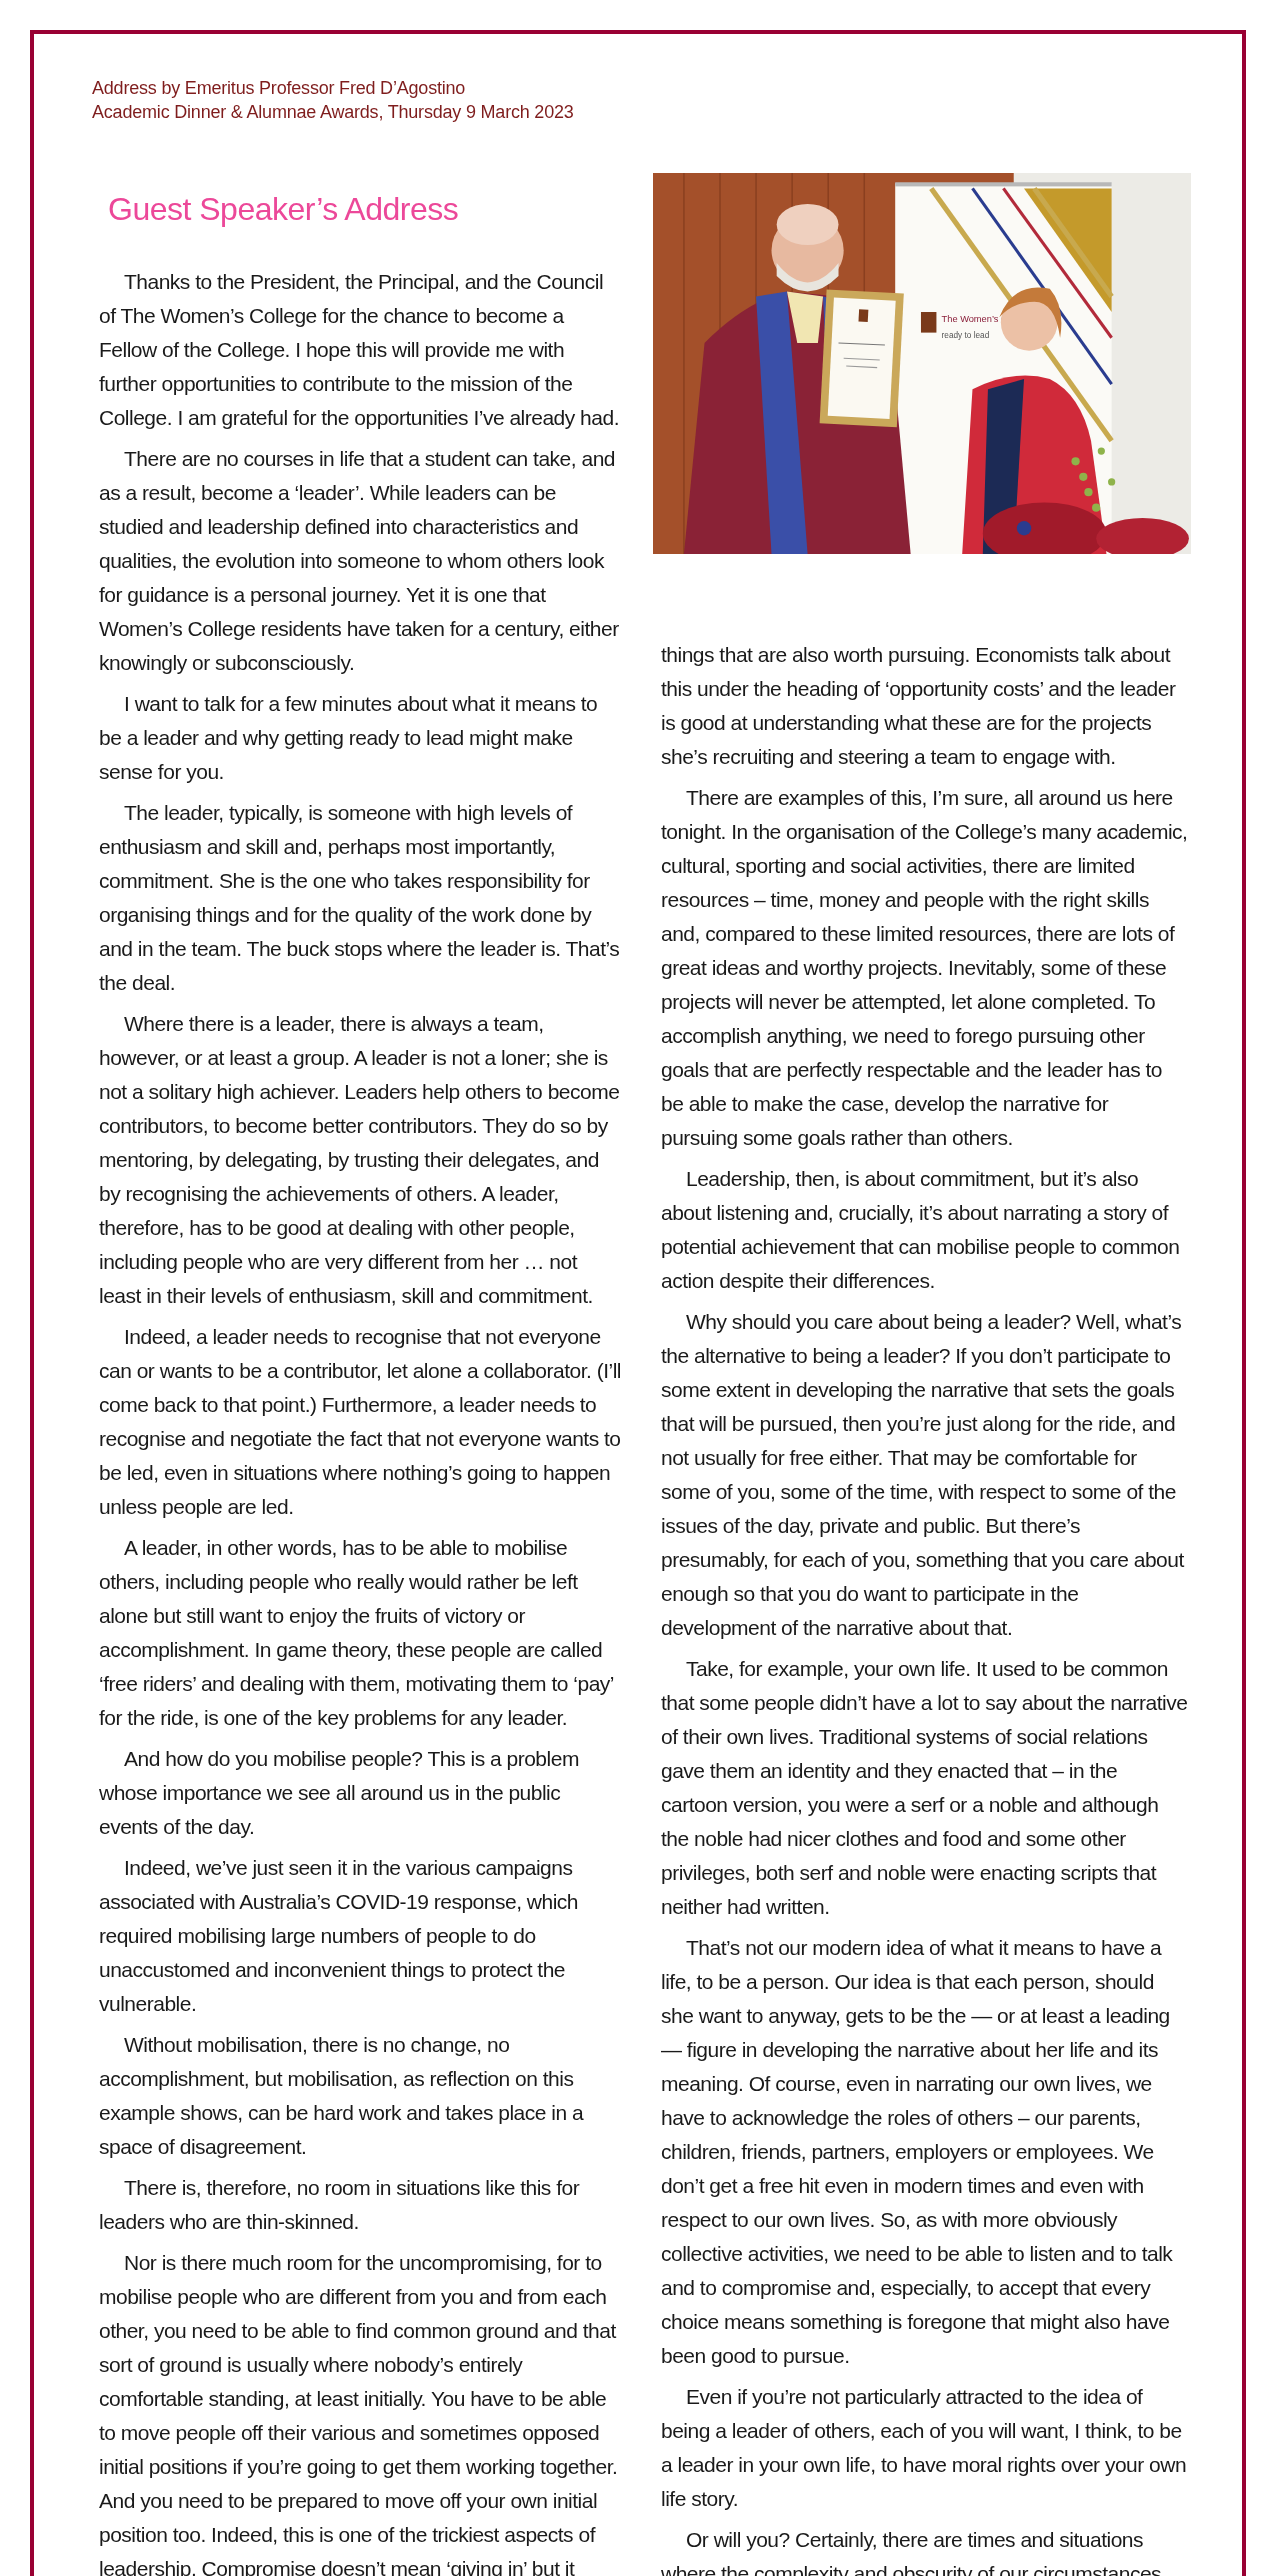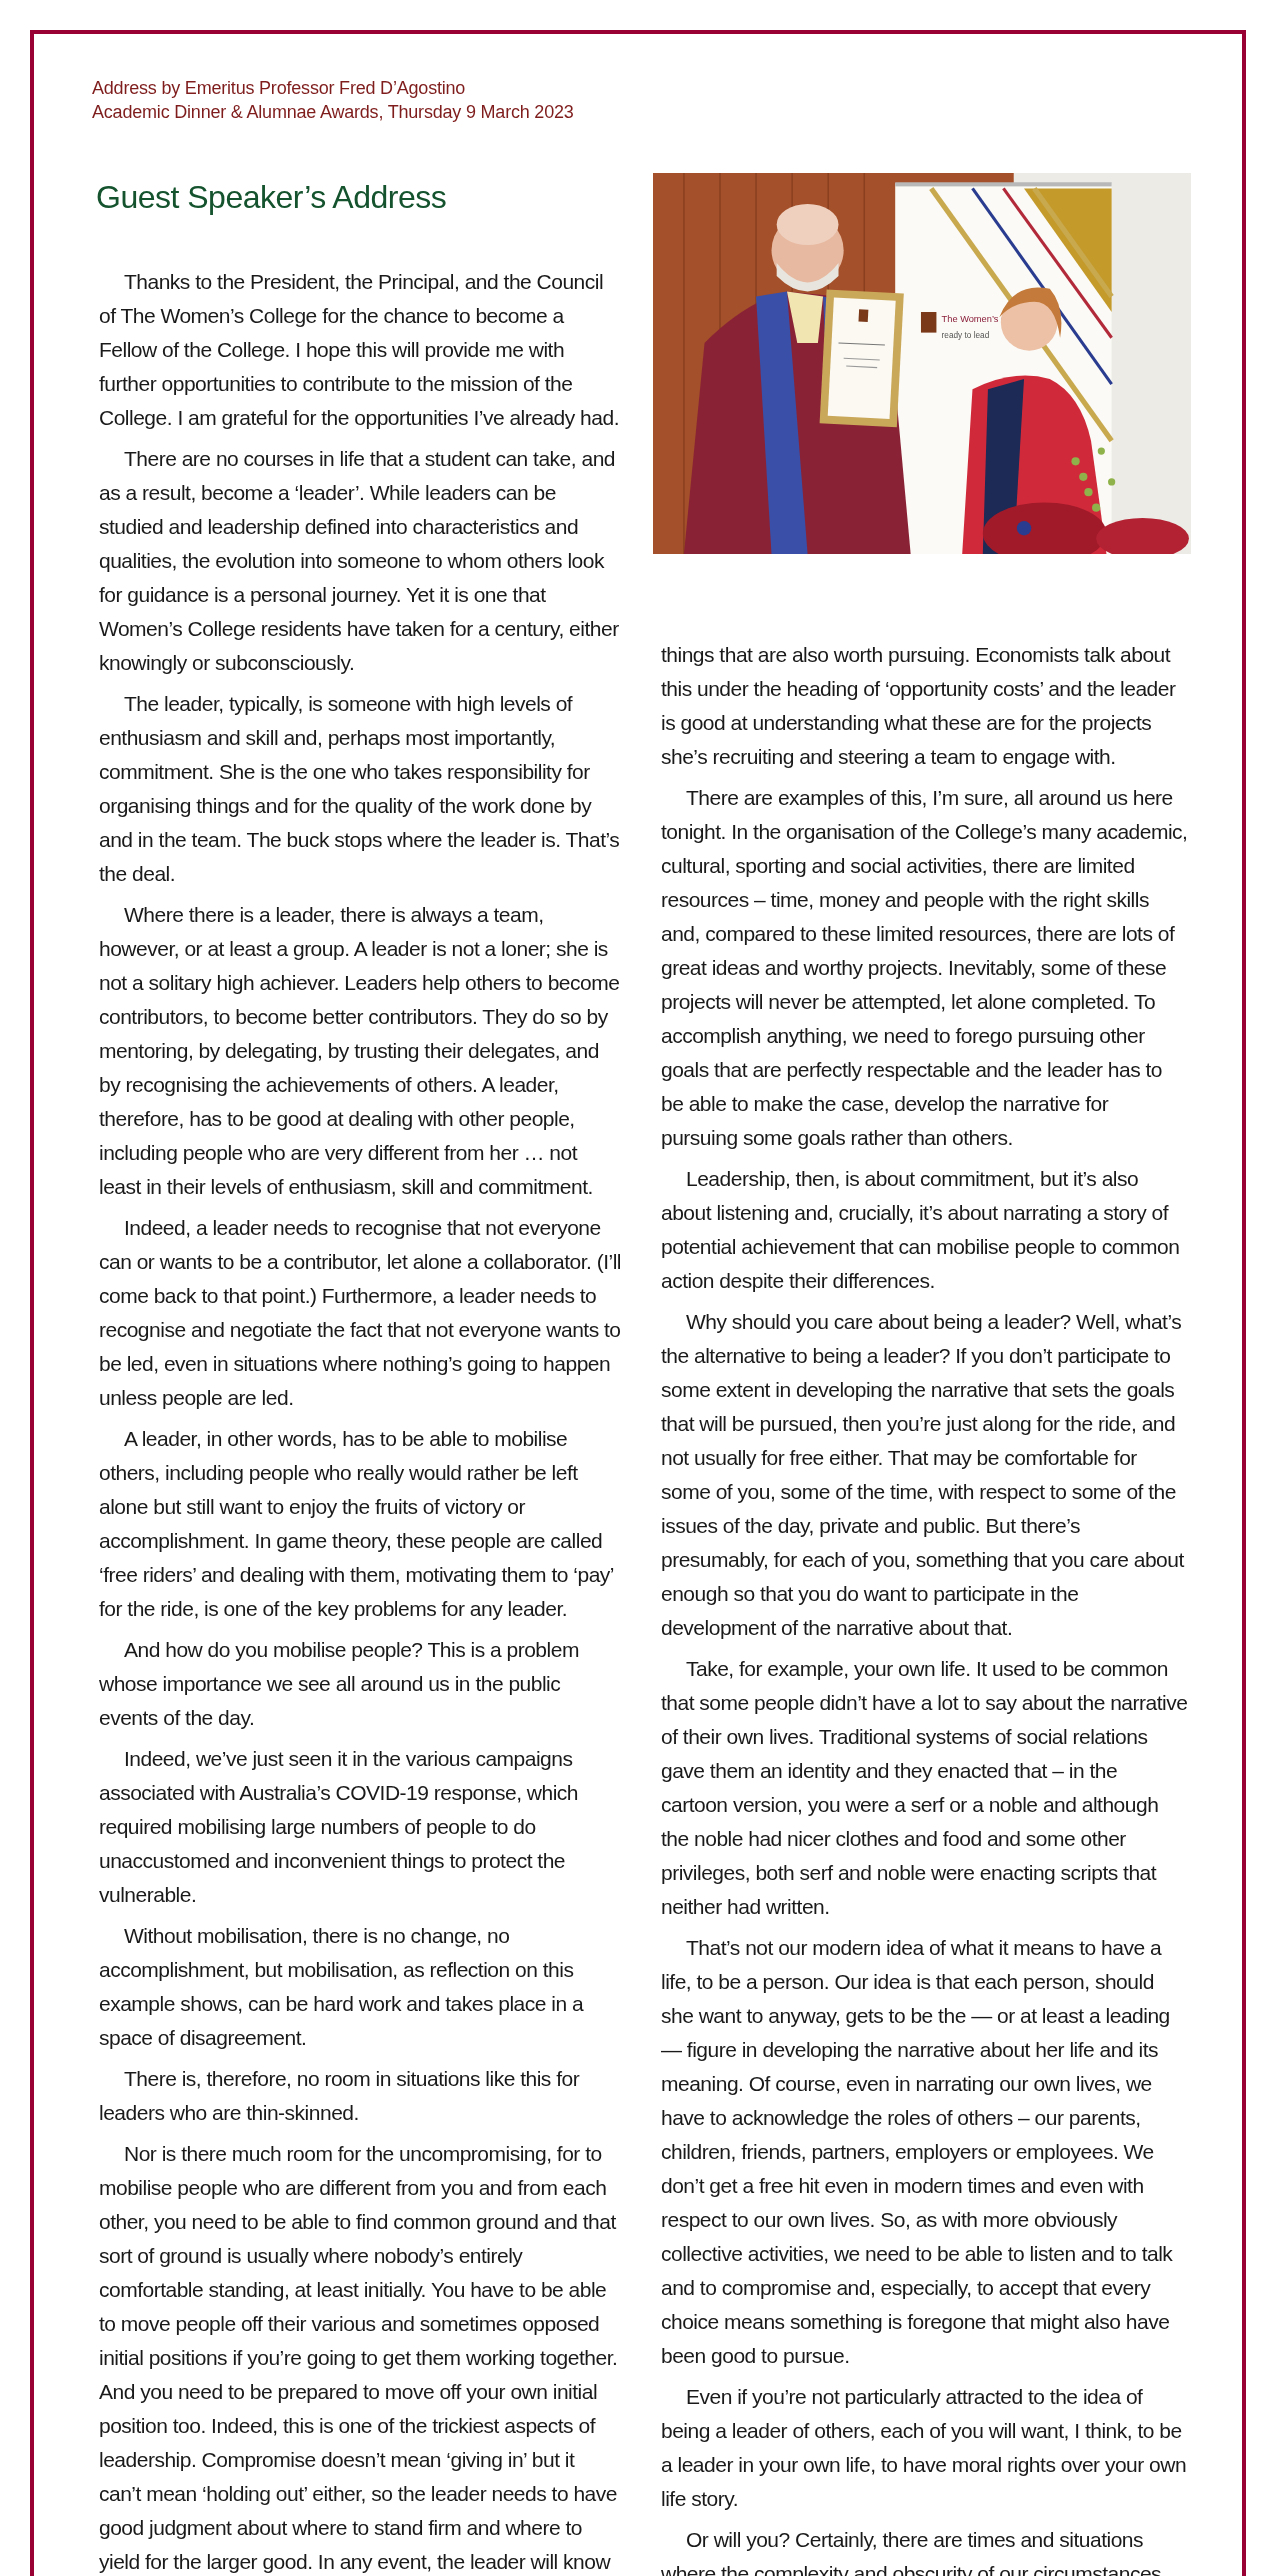--- a/index.html
+++ b/index.html
@@ -9,22 +9,22 @@
     border: 4.1px solid #990033; box-sizing: content-box;
   }
   .header {
     position: absolute; left: 92px; top: 76px; width: 567px;
     font-family: "Liberation Sans", sans-serif; color: #7f1d1d;
     font-size: 18px; line-height: 24px; letter-spacing: -0.2px;
   }
   .header div { white-space: nowrap; }
   .title {
     position: absolute; left: 92px; top: 173px;
-    font-family: "Liberation Sans", sans-serif; color: #14532d;
-    font-size: 32px; line-height: 41px; letter-spacing: -0.5px; font-weight: normal; margin: 4px;
+    font-family: "Liberation Sans", sans-serif; color: #ec4899;
+    font-size: 32px; line-height: 41px; letter-spacing: -0.5px; font-weight: normal; margin: 16px;
   }
   .col {
     position: absolute; font-family: "Liberation Sans", sans-serif; color: #1a1a1a;
     font-size: 21px; line-height: 34px; letter-spacing: -0.5px;
   }
   .col-left { left: 92px; top: 258px; width: 536px; }
   .col-right { left: 654px; top: 631px; width: 541px; }
   .col p { margin: 7px; text-indent: 25px; }
   .col p.italic { }
   .col p.cont { text-indent: 0; }
@@ -112,20 +112,21 @@
           <circle cx="890" cy="600" r="7"></circle>
       </g>
       <circle cx="720" cy="690" r="14" fill="#2a3c8f"></circle>
     </g>
   </svg>
 </div>
 
 <div class="col col-left" id="col-left">
     <p>Thanks to the President, the Principal, and the Council of The Women’s College for the chance to become a Fellow of the College. I hope this will provide me with further opportunities to contribute to the mission of the College. I am grateful for the opportunities I’ve already had.</p>
     <p class="italic">There are no courses in life that a student can take, and as a result, become a ‘leader’. While leaders can be studied and leadership defined into characteristics and qualities, the evolution into someone to whom others look for guidance is a personal journey. Yet it is one that Women’s College residents have taken for a century, either knowingly or subconsciously.</p>
+    <p>I want to talk for a few minutes about what it means to be a leader and why getting ready to lead might make sense for you.</p>
     <p>The leader, typically, is someone with high levels of enthusiasm and skill and, perhaps most importantly, commitment. She is the one who takes responsibility for organising things and for the quality of the work done by and in the team. The buck stops where the leader is. That’s the deal.</p>
     <p>Where there is a leader, there is always a team, however, or at least a group. A leader is not a loner; she is not a solitary high achiever. Leaders help others to become contributors, to become better contributors. They do so by mentoring, by delegating, by trusting their delegates, and by recognising the achievements of others. A leader, therefore, has to be good at dealing with other people, including people who are very different from her … not least in their levels of enthusiasm, skill and commitment.</p>
     <p>Indeed, a leader needs to recognise that not everyone can or wants to be a contributor, let alone a collaborator. (I’ll come back to that point.) Furthermore, a leader needs to recognise and negotiate the fact that not everyone wants to be led, even in situations where nothing’s going to happen unless people are led.</p>
     <p>A leader, in other words, has to be able to mobilise others, including people who really would rather be left alone but still want to enjoy the fruits of victory or accomplishment. In game theory, these people are called ‘free riders’ and dealing with them, motivating them to ‘pay’ for the ride, is one of the key problems for any leader.</p>
     <p>And how do you mobilise people? This is a problem whose importance we see all around us in the public events of the day.</p>
     <p>Indeed, we’ve just seen it in the various campaigns associated with Australia’s COVID-19 response, which required mobilising large numbers of people to do unaccustomed and inconvenient things to protect the vulnerable.</p>
     <p>Without mobilisation, there is no change, no accomplishment, but mobilisation, as reflection on this example shows, can be hard work and takes place in a space of disagreement.</p>
     <p>There is, therefore, no room in situations like this for leaders who are thin-skinned.</p>
     <p>Nor is there much room for the uncompromising, for to mobilise people who are different from you and from each other, you need to be able to find common ground and that sort of ground is usually where nobody’s entirely comfortable standing, at least initially. You have to be able to move people off their various and sometimes opposed initial positions if you’re going to get them working together. And you need to be prepared to move off your own initial position too. Indeed, this is one of the trickiest aspects of leadership. Compromise doesn’t mean ‘giving in’ but it can’t mean ‘holding out’ either, so the leader needs to have good judgment about where to stand firm and where to yield for the larger good. In any event, the leader will know how to broker compromises between the various parties whose recruitment is vital to collective achievement.</p>
   </div>

